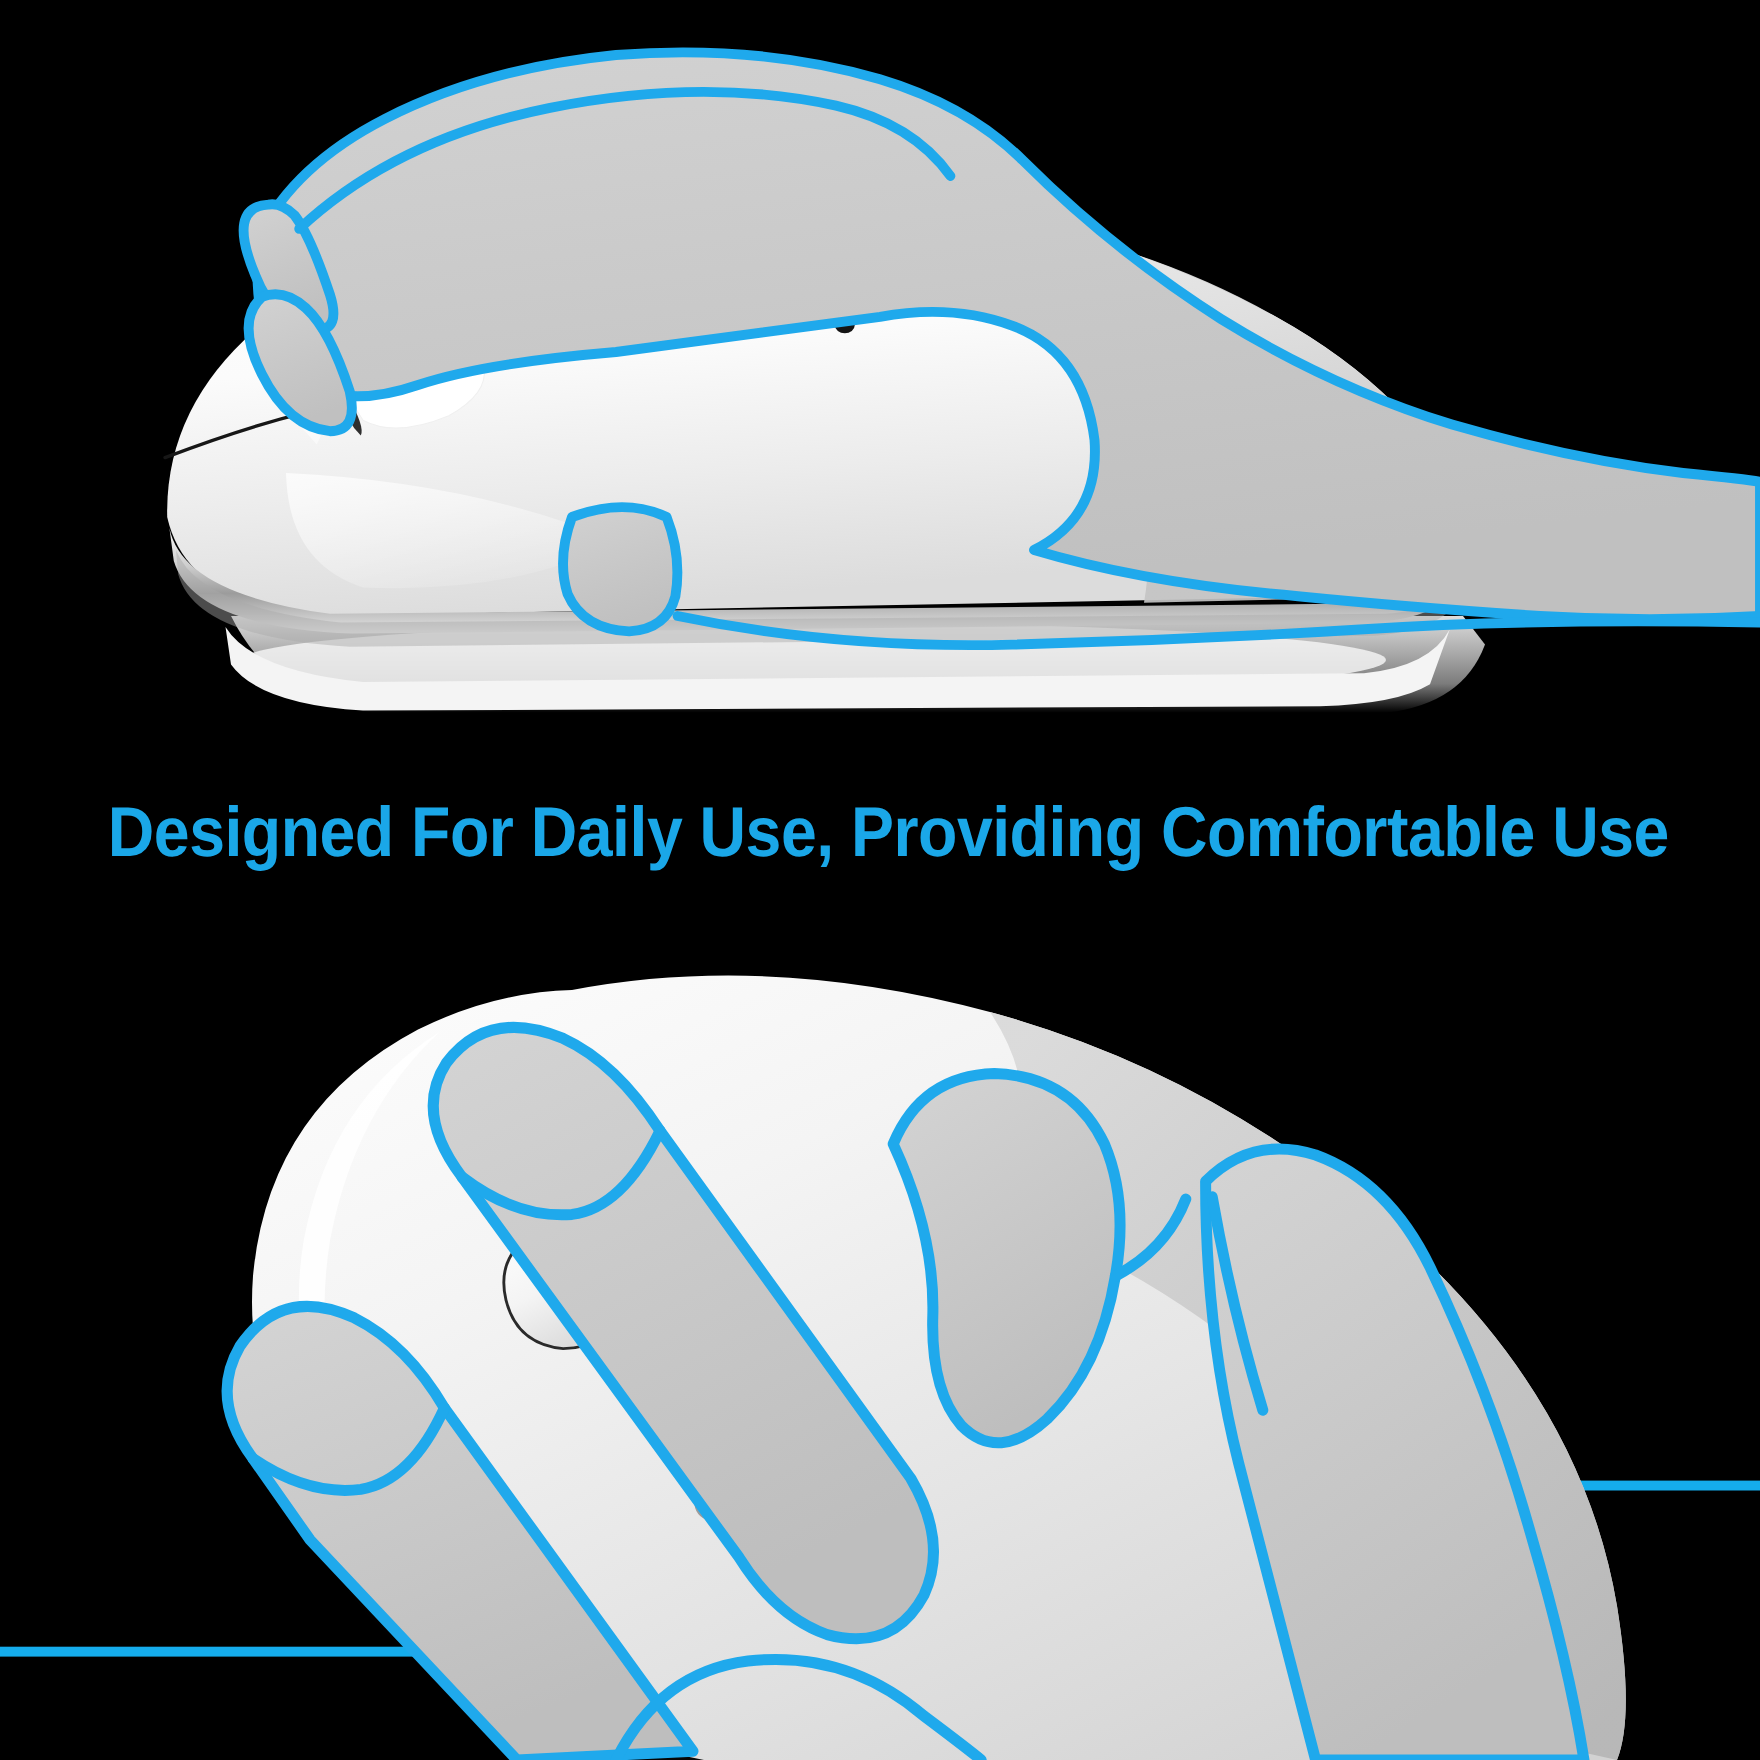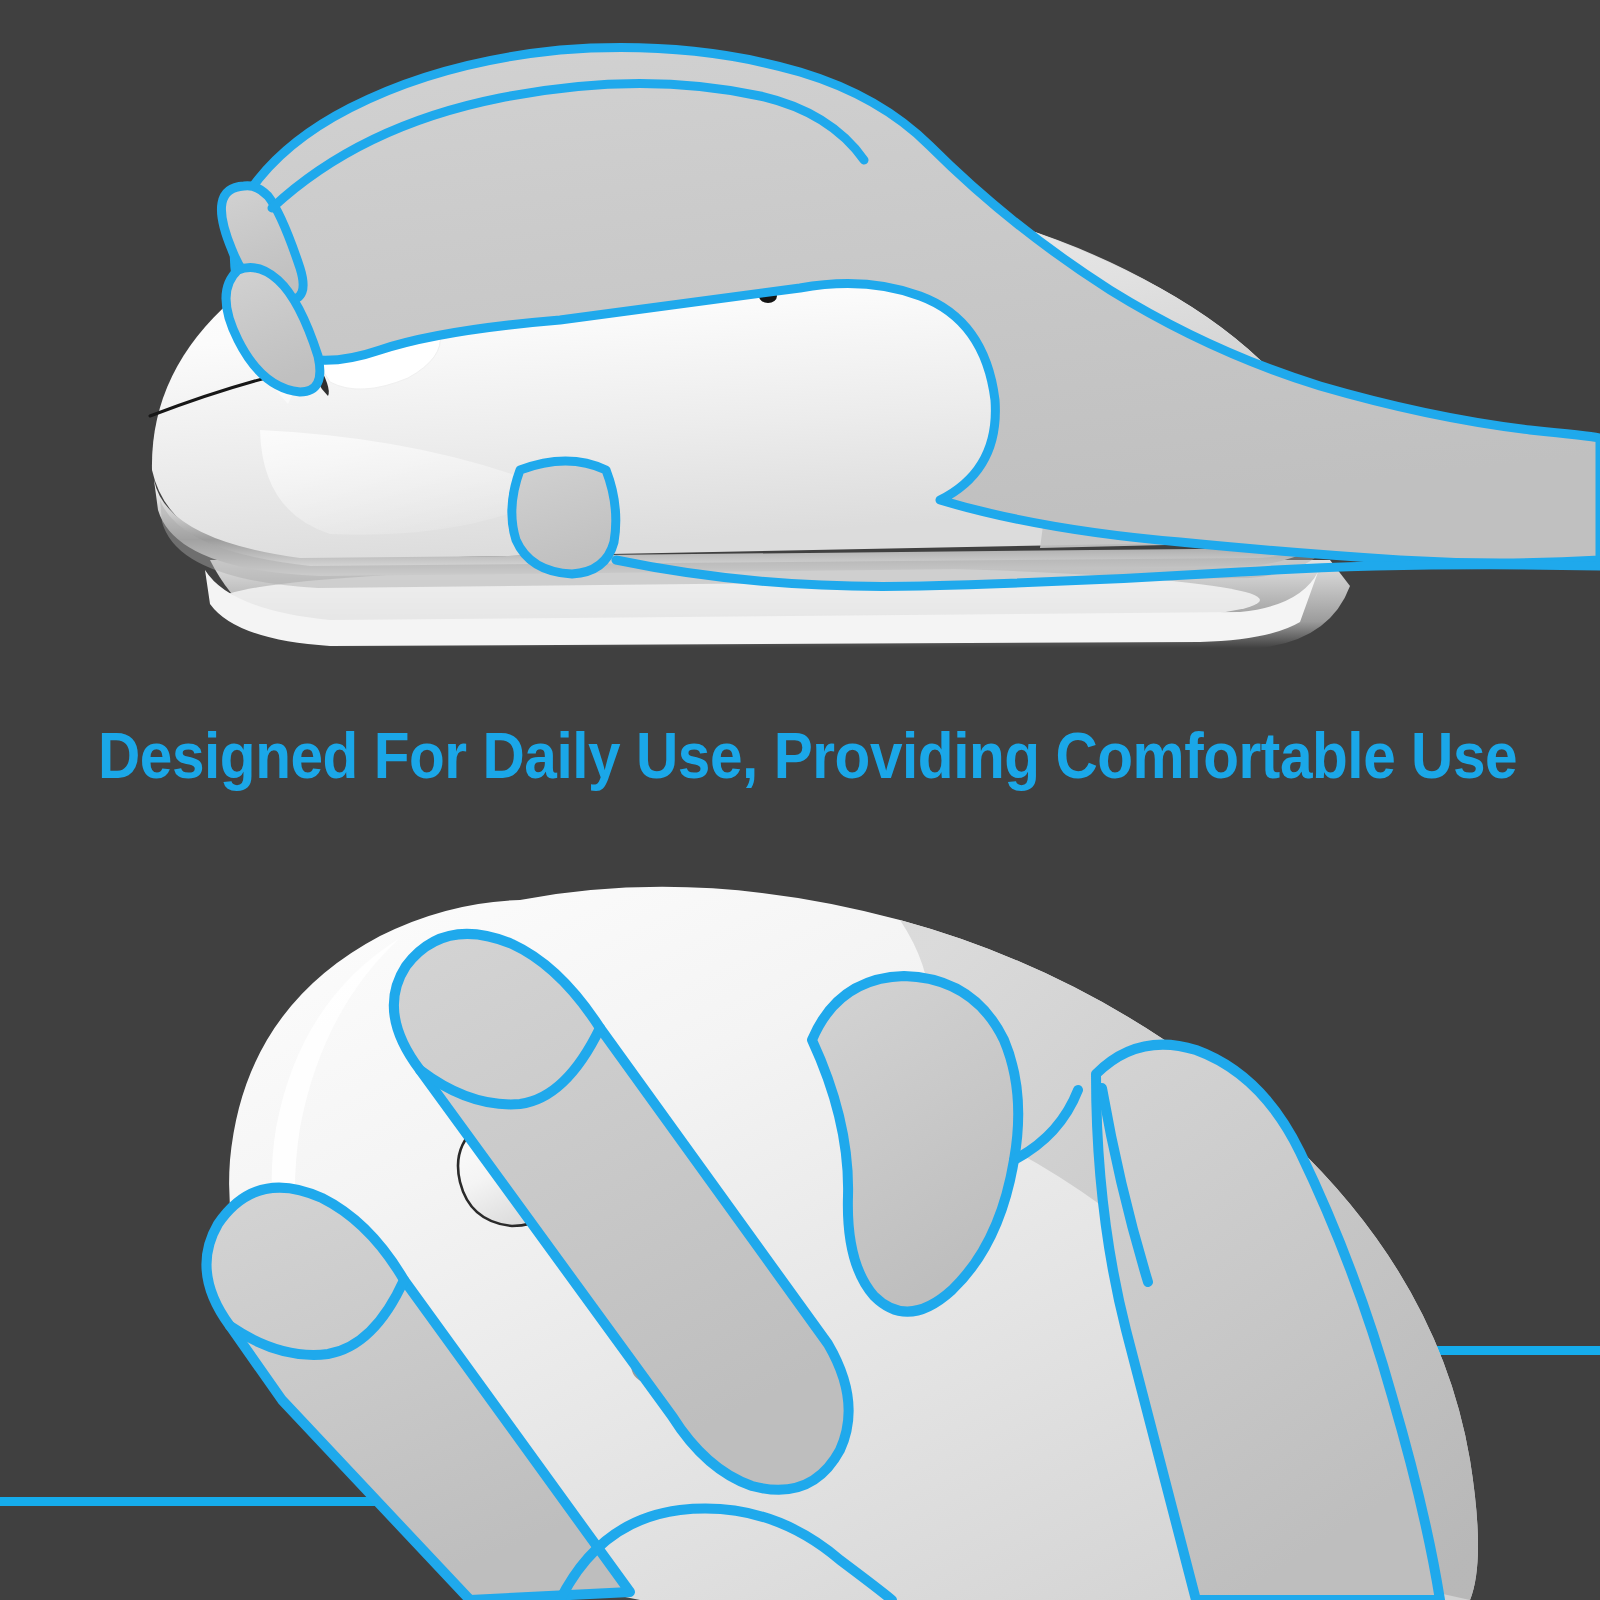--- a/index.html
+++ b/index.html
@@ -12,21 +12,21 @@
     width: 1600px;
     height: 1600px;
     overflow: hidden;
     font-family: "Liberation Sans", sans-serif;
     position: relative;
   }
   #stage {
     position: relative;
     width: 1600px;
     height: 1600px;
-    background: #404040;
+    background: #000000;
   }
 
   
   .panel {
     position: absolute;
     left: 0;
     width: 1600px;
     overflow: hidden;
   }
   #panel-top    { top: 0;   height: 680px; }

